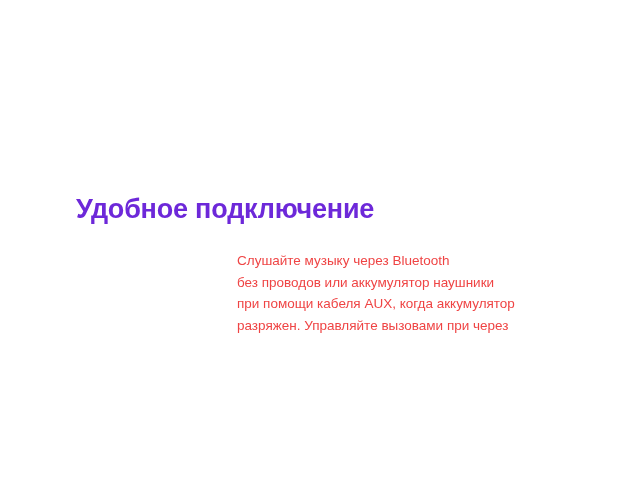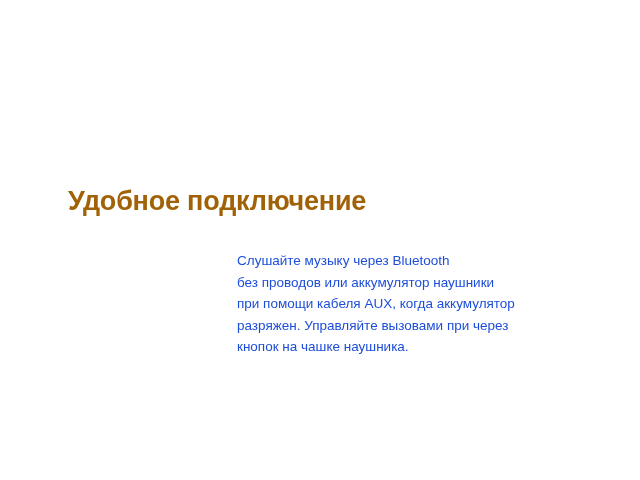--- a/index.html
+++ b/index.html
@@ -17,52 +17,51 @@
     position: relative;
     width: 640px;
     height: 480px;
     background: #ffffff;
     box-sizing: border-box;
   }
   .heading {
     position: absolute;
     left: 64px;
     top: 180px;
-    margin: 4px;
+    margin: 12px;
     font-size: 27px;
     line-height: 34px;
     font-weight: bold;
-    color: #a16207;
+    color: #6d28d9;
     letter-spacing: -0.2px;
     white-space: nowrap;
   }
   .body-copy {
     position: absolute;
     left: 237px;
     top: 250px;
     width: 340px;
     margin: 0;
     font-size: 13.5px;
     line-height: 21.5px;
-    color: #1d4ed8;
+    color: #ef4444;
     font-weight: normal;
   }
   .body-copy .line {
     display: block;
     white-space: nowrap;
   }
 </style>
 </head>
 <body>
 
 <div class="slide">
 
   <h1 class="heading">Удобное подключение</h1>
 
   <p class="body-copy">
     <span class="line">Слушайте музыку через Bluetooth</span>
     <span class="line">без проводов или аккумулятор наушники</span>
     <span class="line">при помощи кабеля AUX, когда аккумулятор</span>
     <span class="line">разряжен. Управляйте вызовами при через</span>
-    <span class="line">кнопок на чашке наушника.</span>
   </p>
 
 </div>
 
 </body></html>

